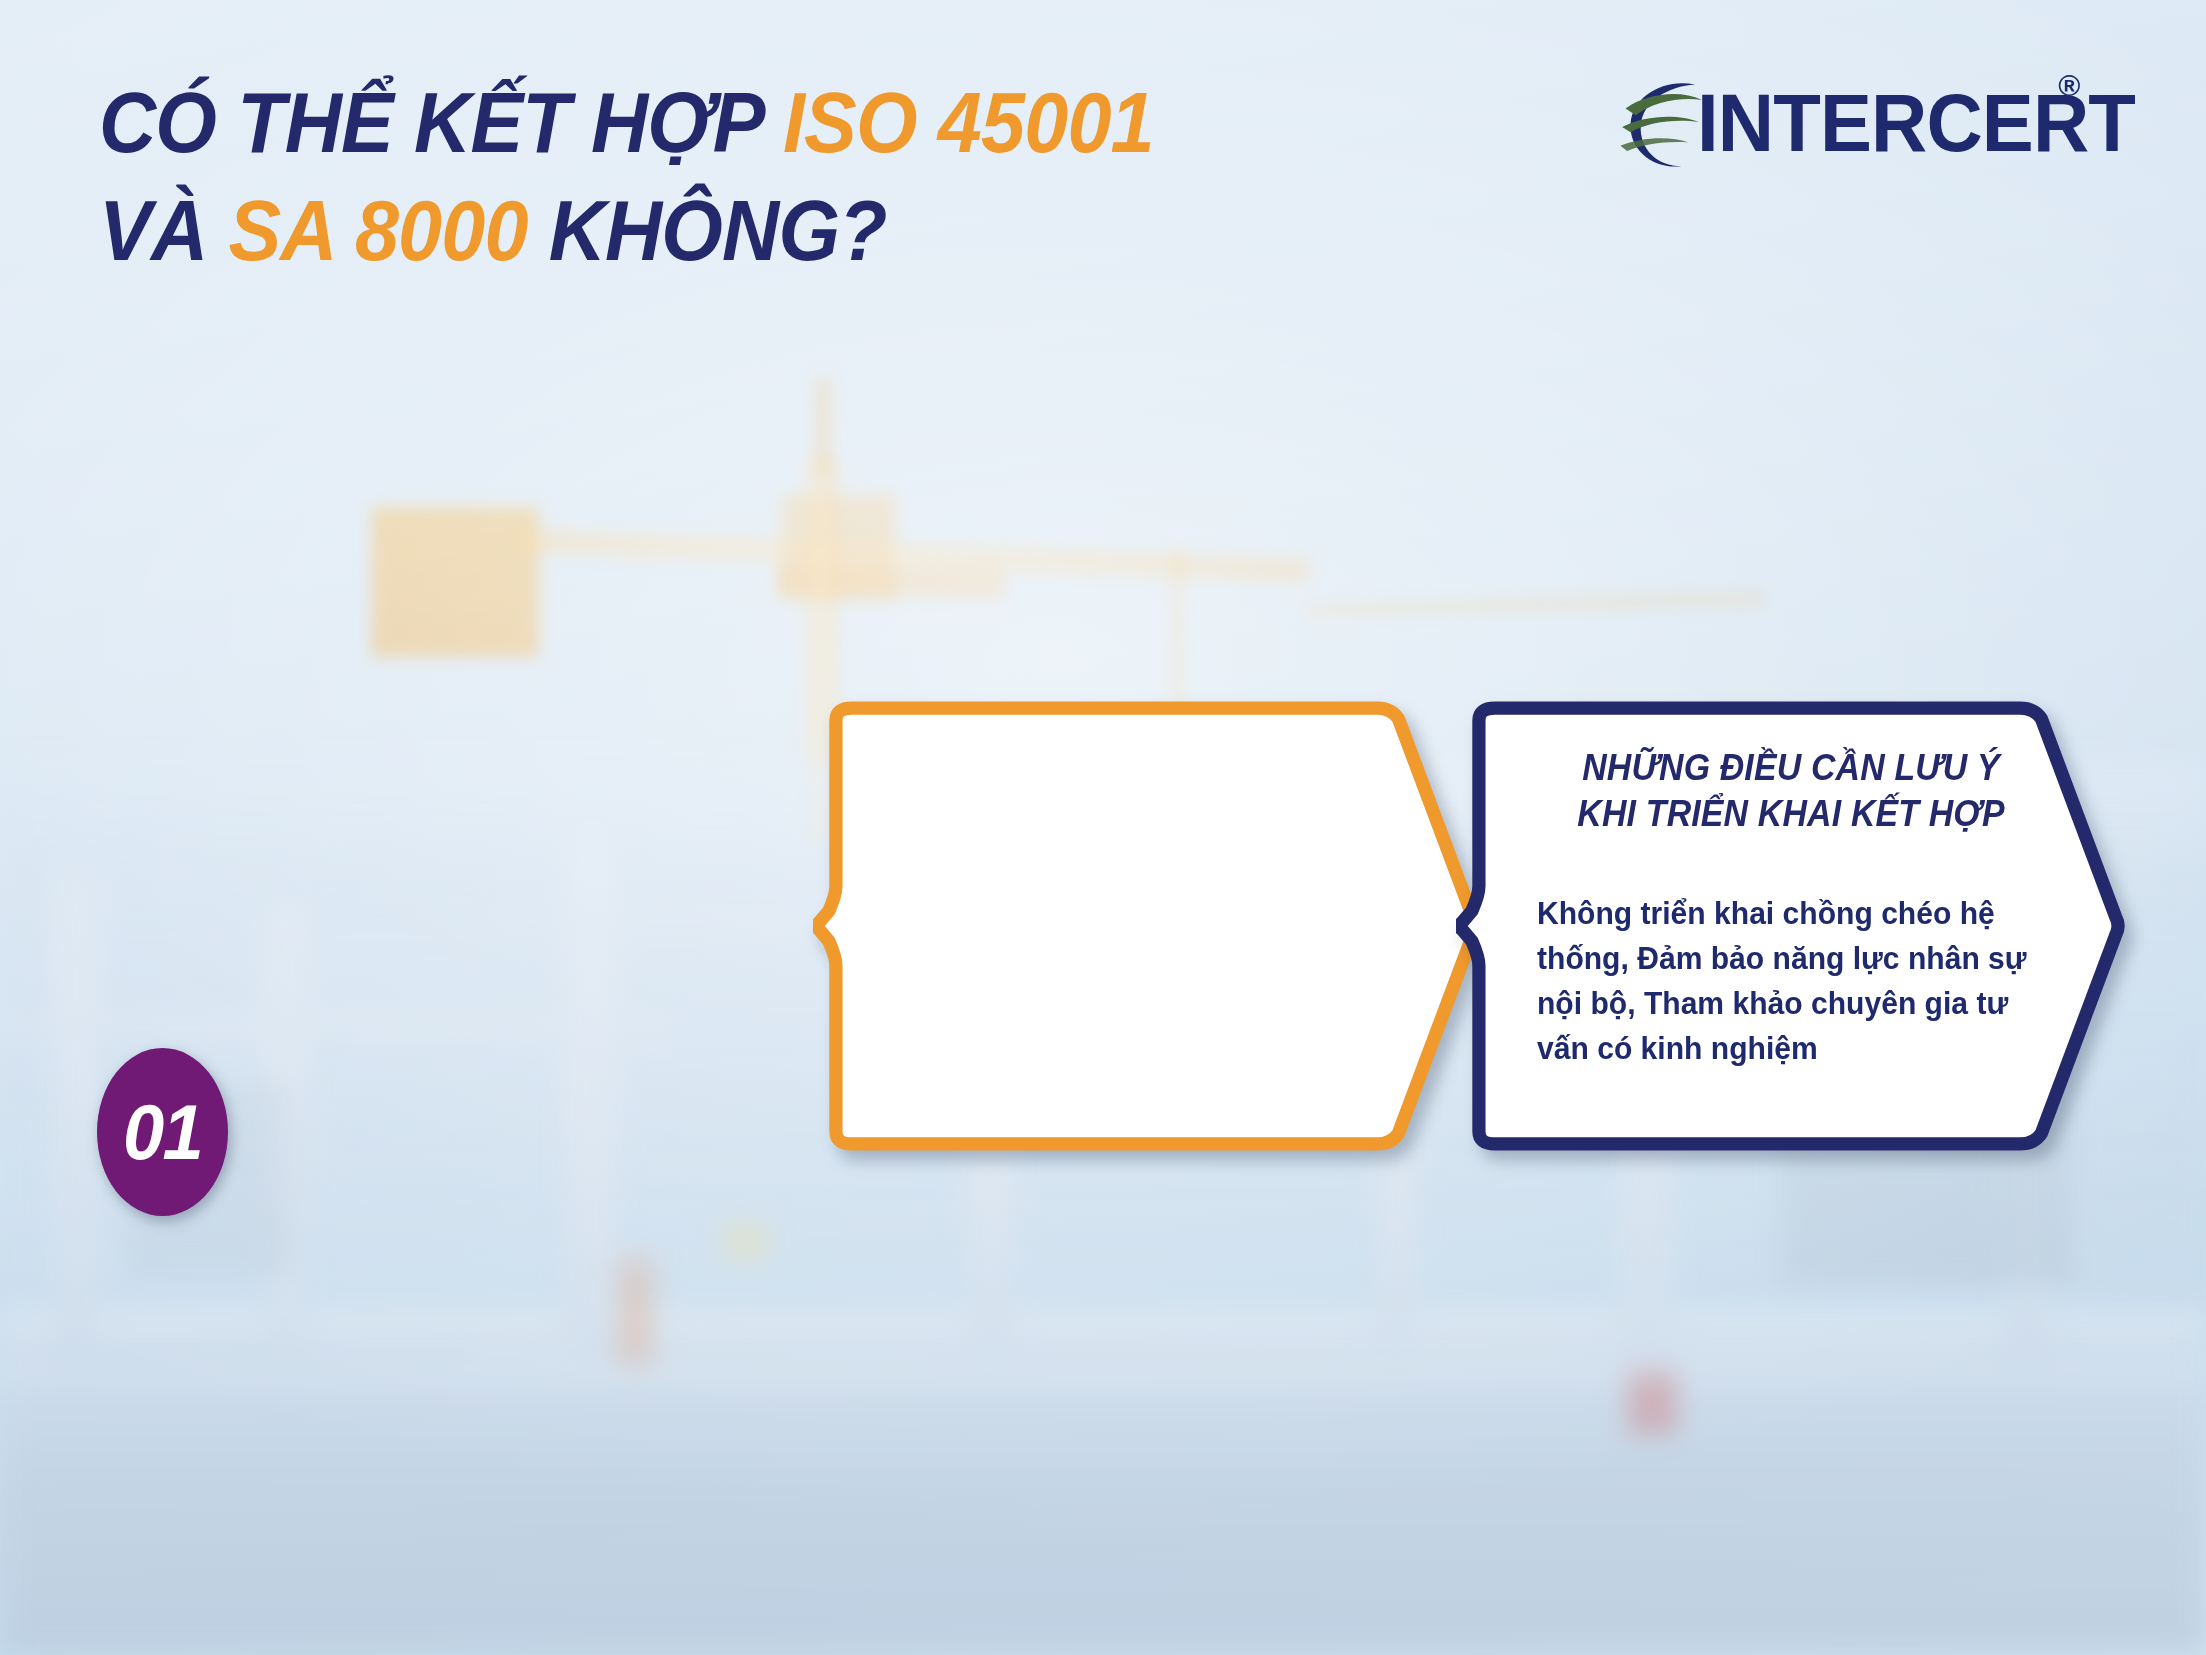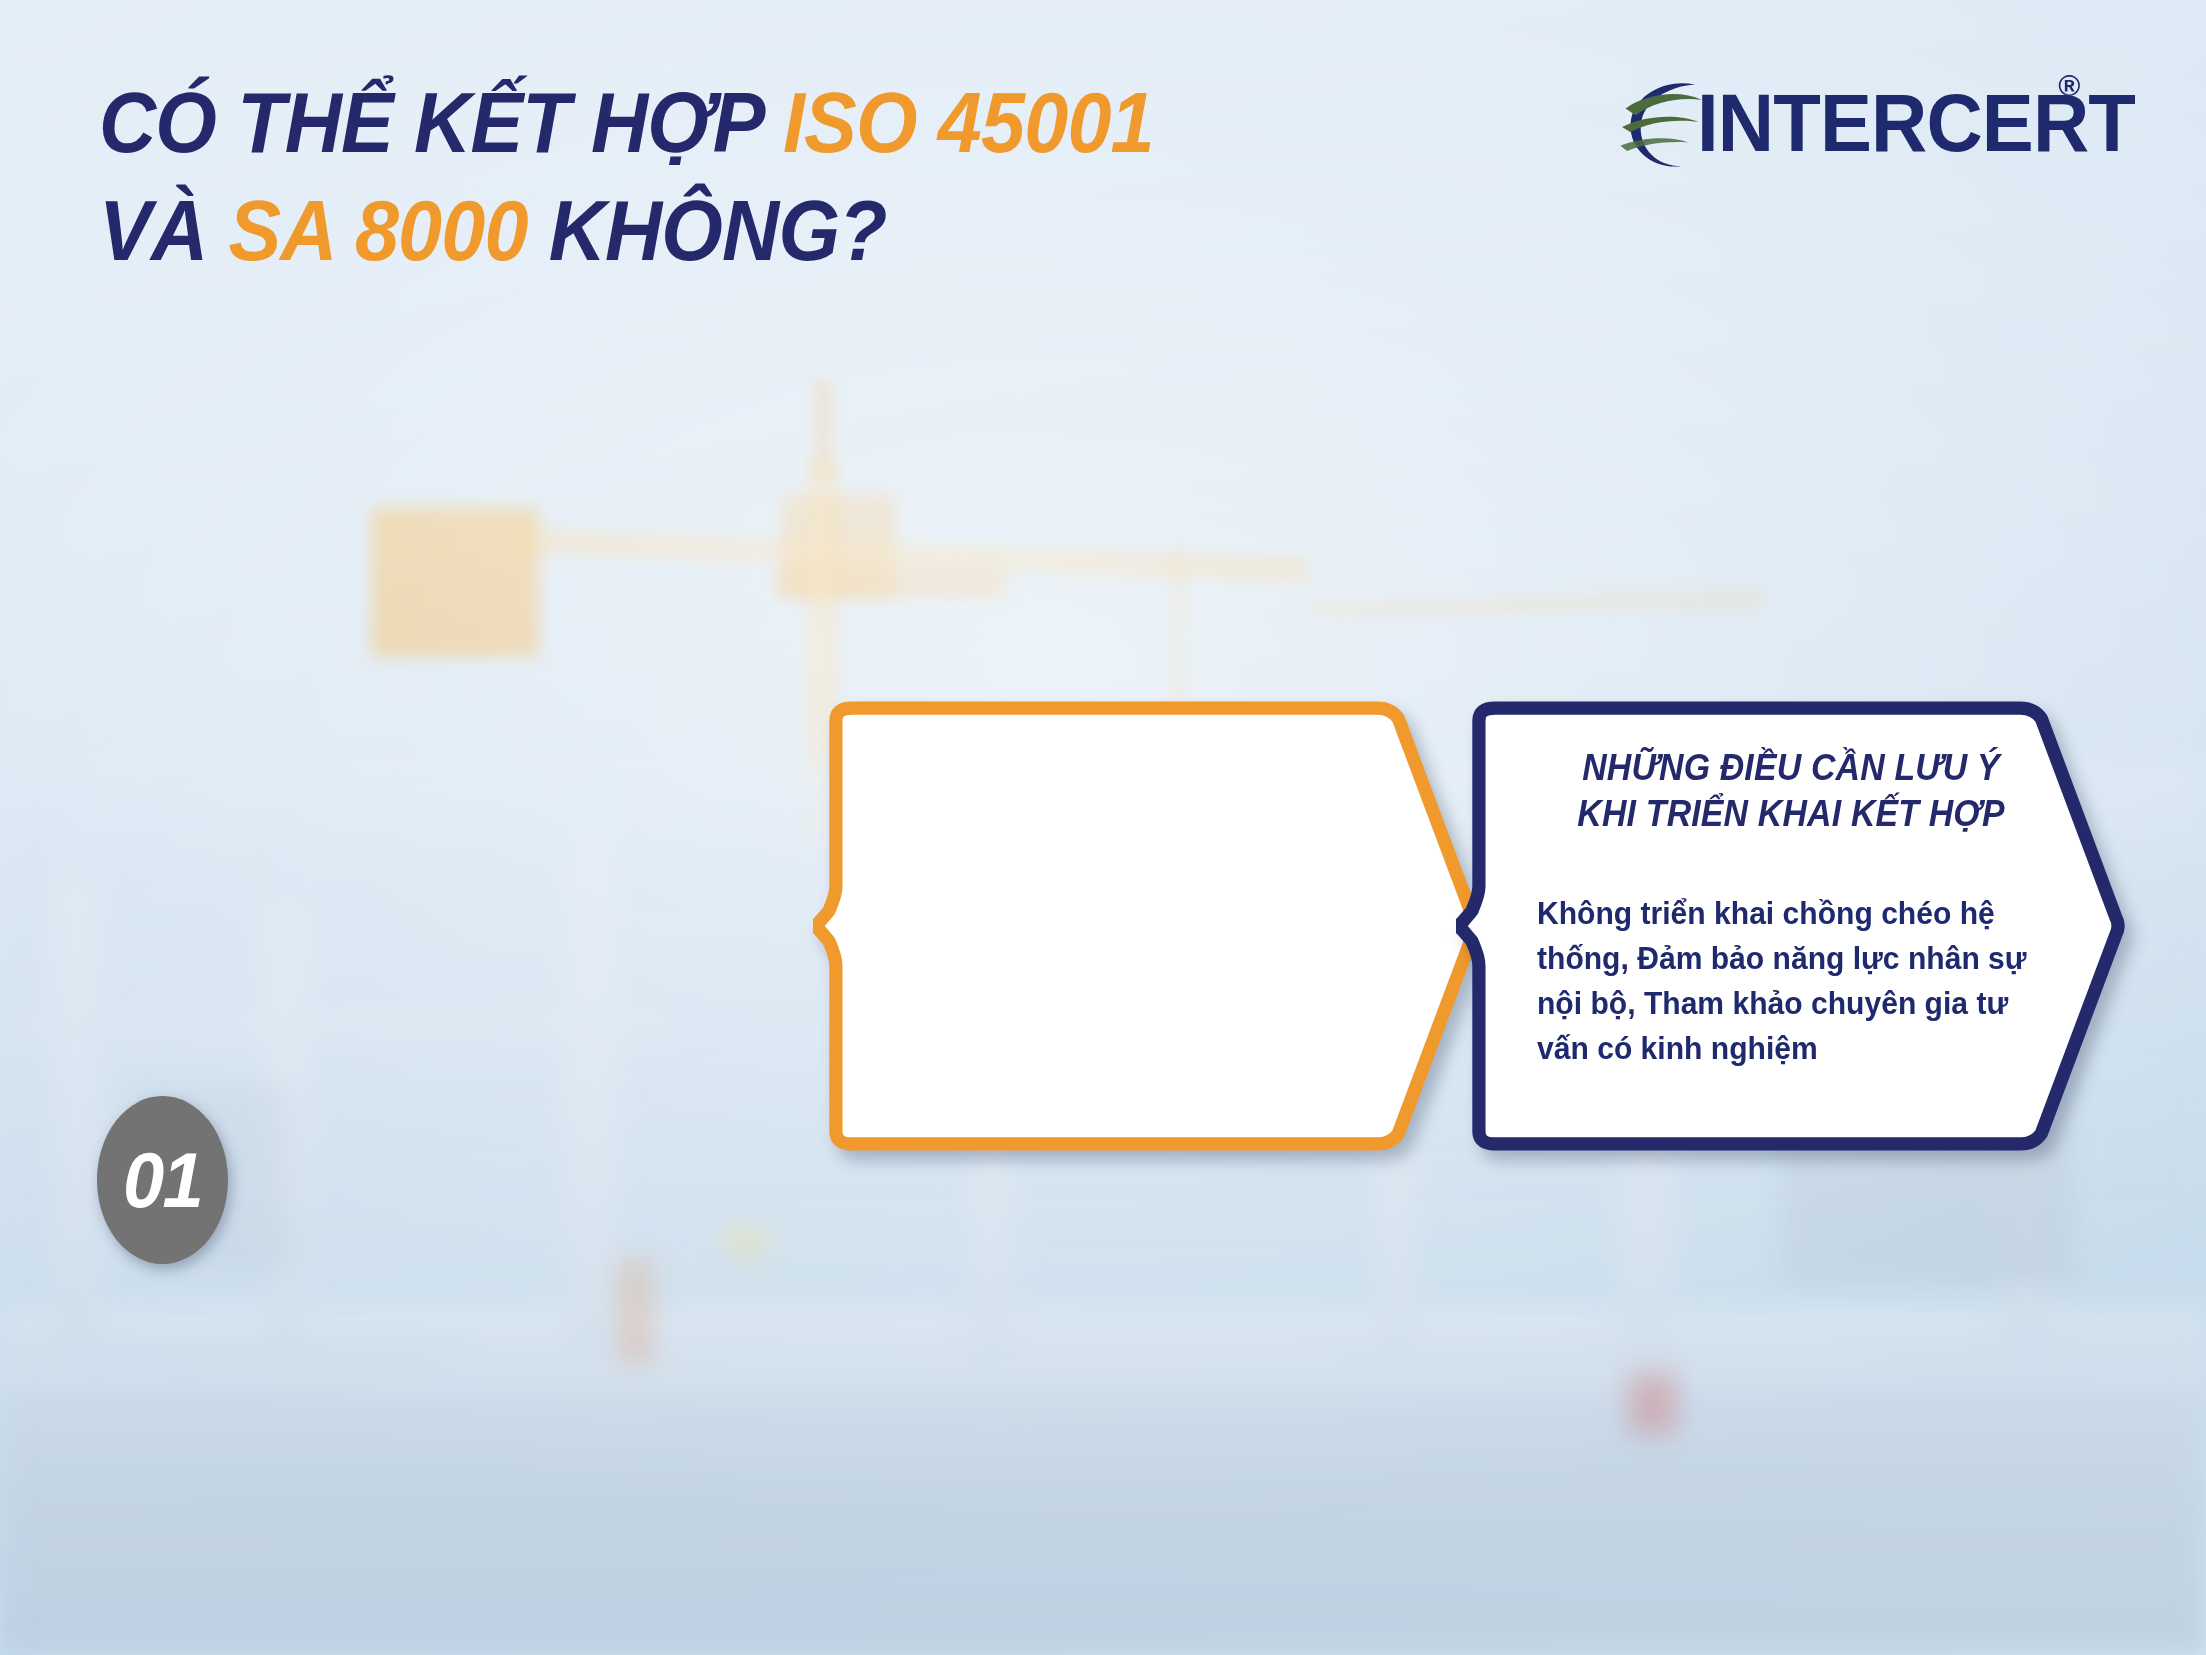--- a/index.html
+++ b/index.html
@@ -139,21 +139,21 @@
     position:absolute; z-index:40;
     width:131px; height:168px; border-radius:50%;
     display:flex; align-items:center; justify-content:center;
     filter:drop-shadow(3.5px 5.3px 6.2px rgba(30,45,75,.32));
   }
   .badge span{
     font-family:"Liberation Sans Narrow","Liberation Sans",sans-serif;
     font-weight:bold; font-style:italic; font-size:78px; color:#fff;
     letter-spacing:-1.8px; transform:scaleX(.95);
   }
-  #badge-1{ left:97px; top:1096px; background:#737373; }
+  #badge-1{ left:97px; top:1048px; background:#701a75; }
   #badge-2{ left:745px; top:1048px; background:#f0992c; }
   #badge-3{ left:1387px; top:1048px; background:#24296b; }
 </style>
 </head>
 <body>
 
 <div id="bg-root">
   <div class="bg-sky"></div>
 
   <div class="crane crane-small"></div>

